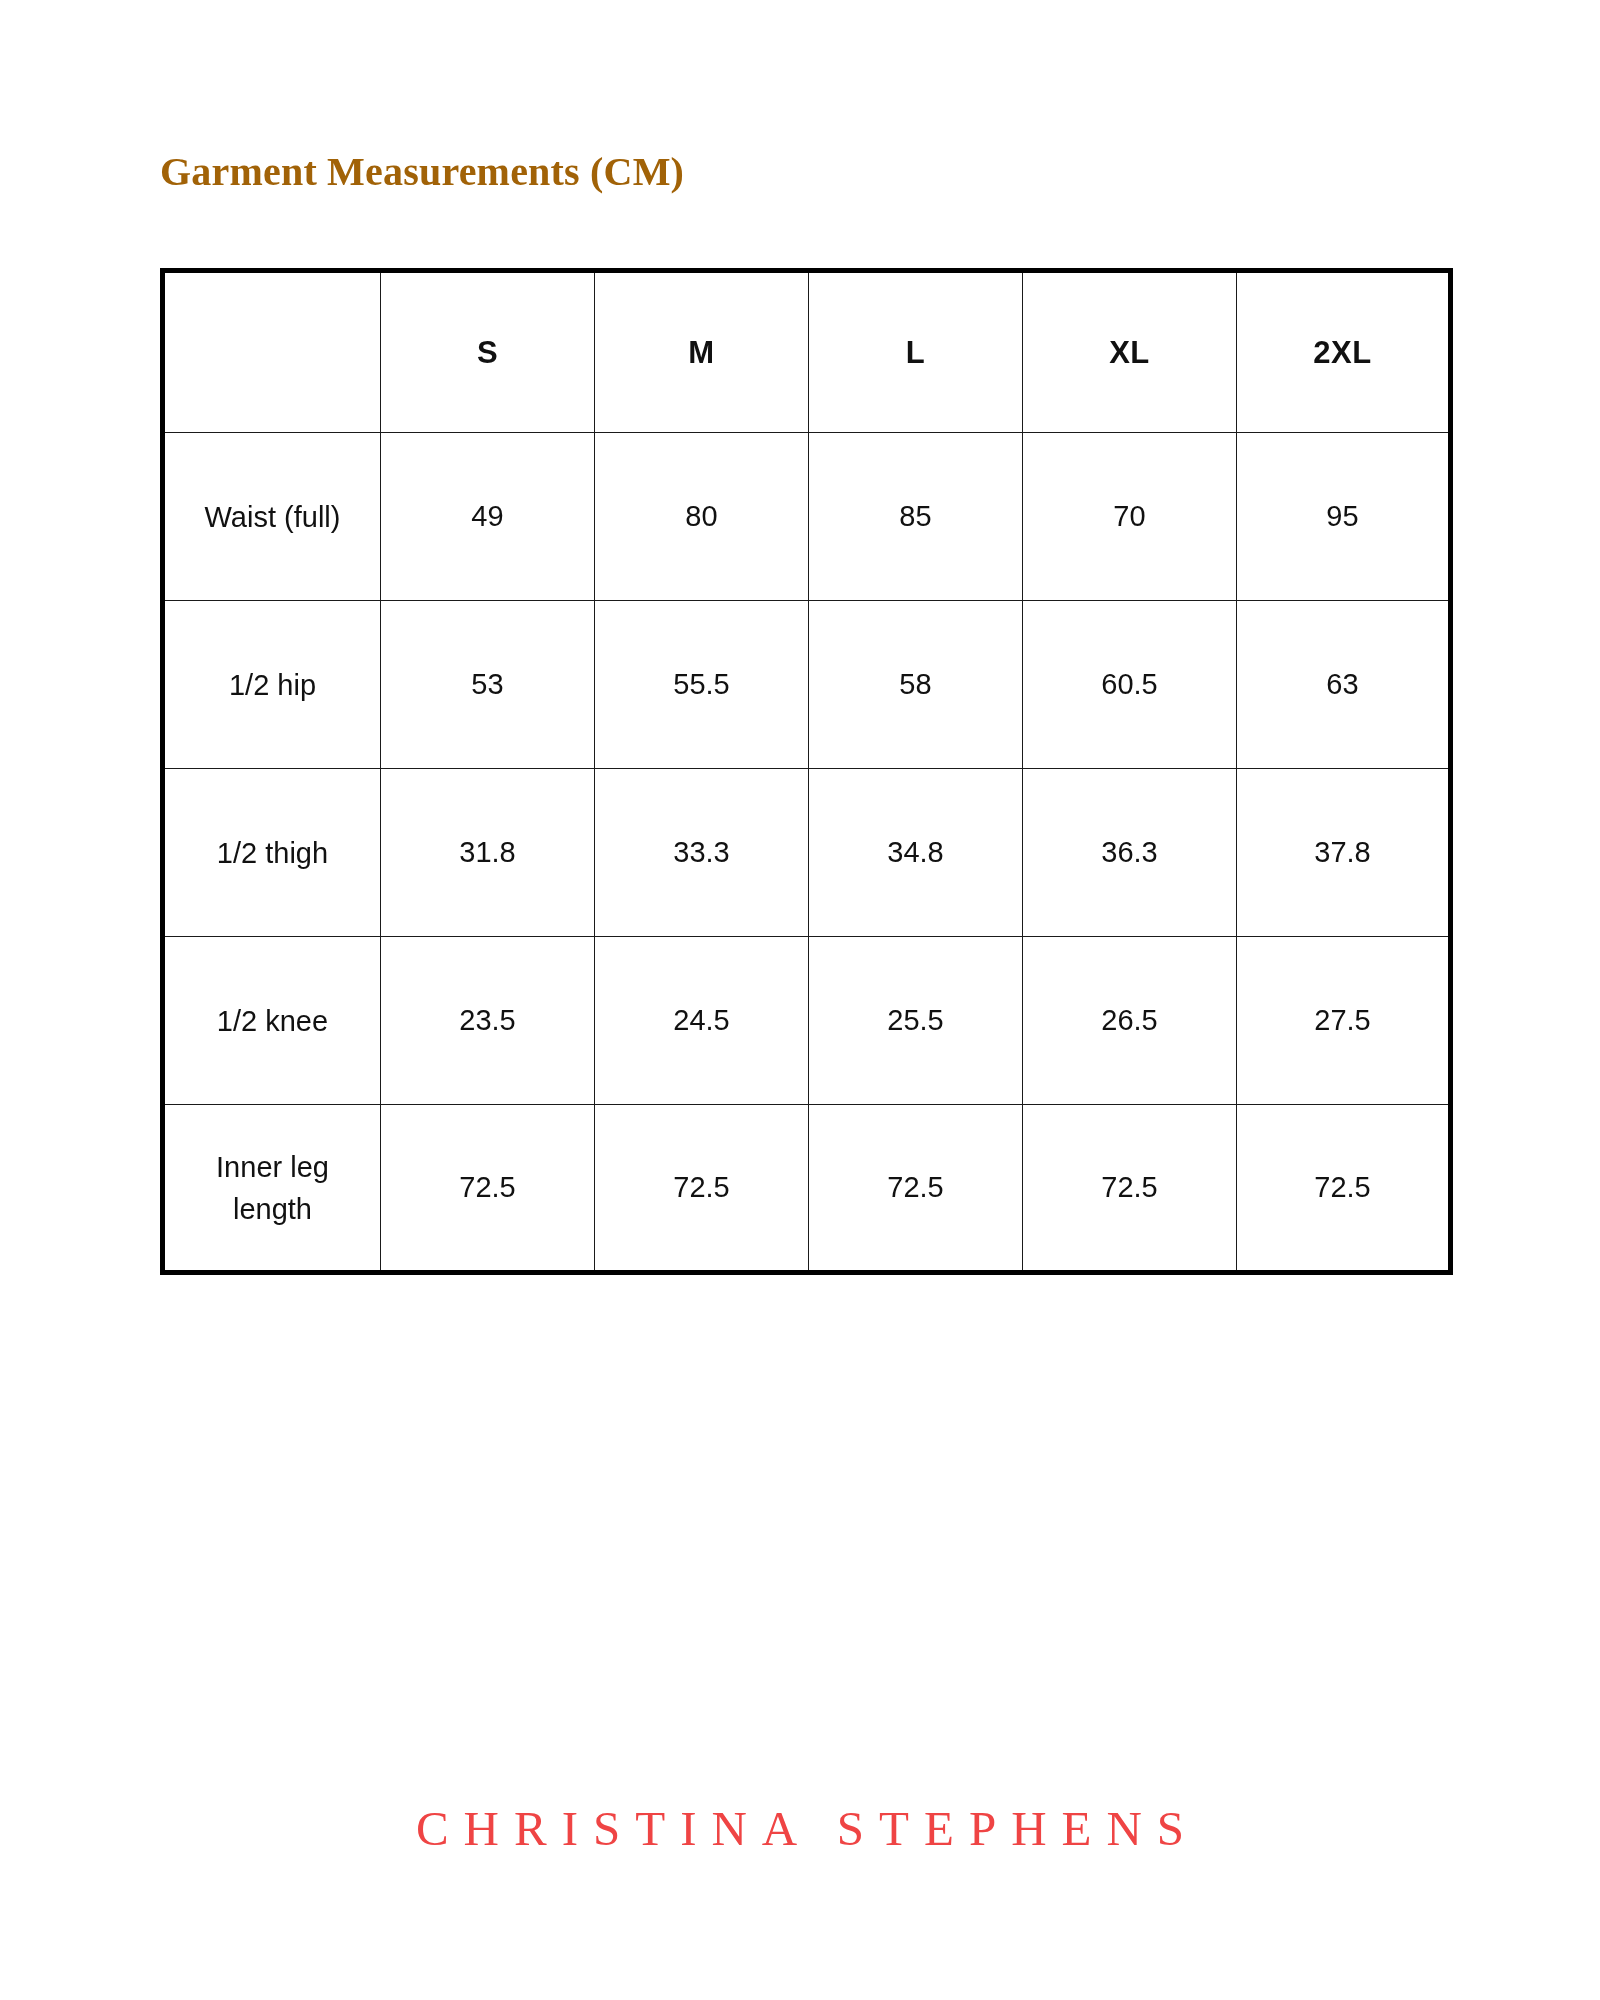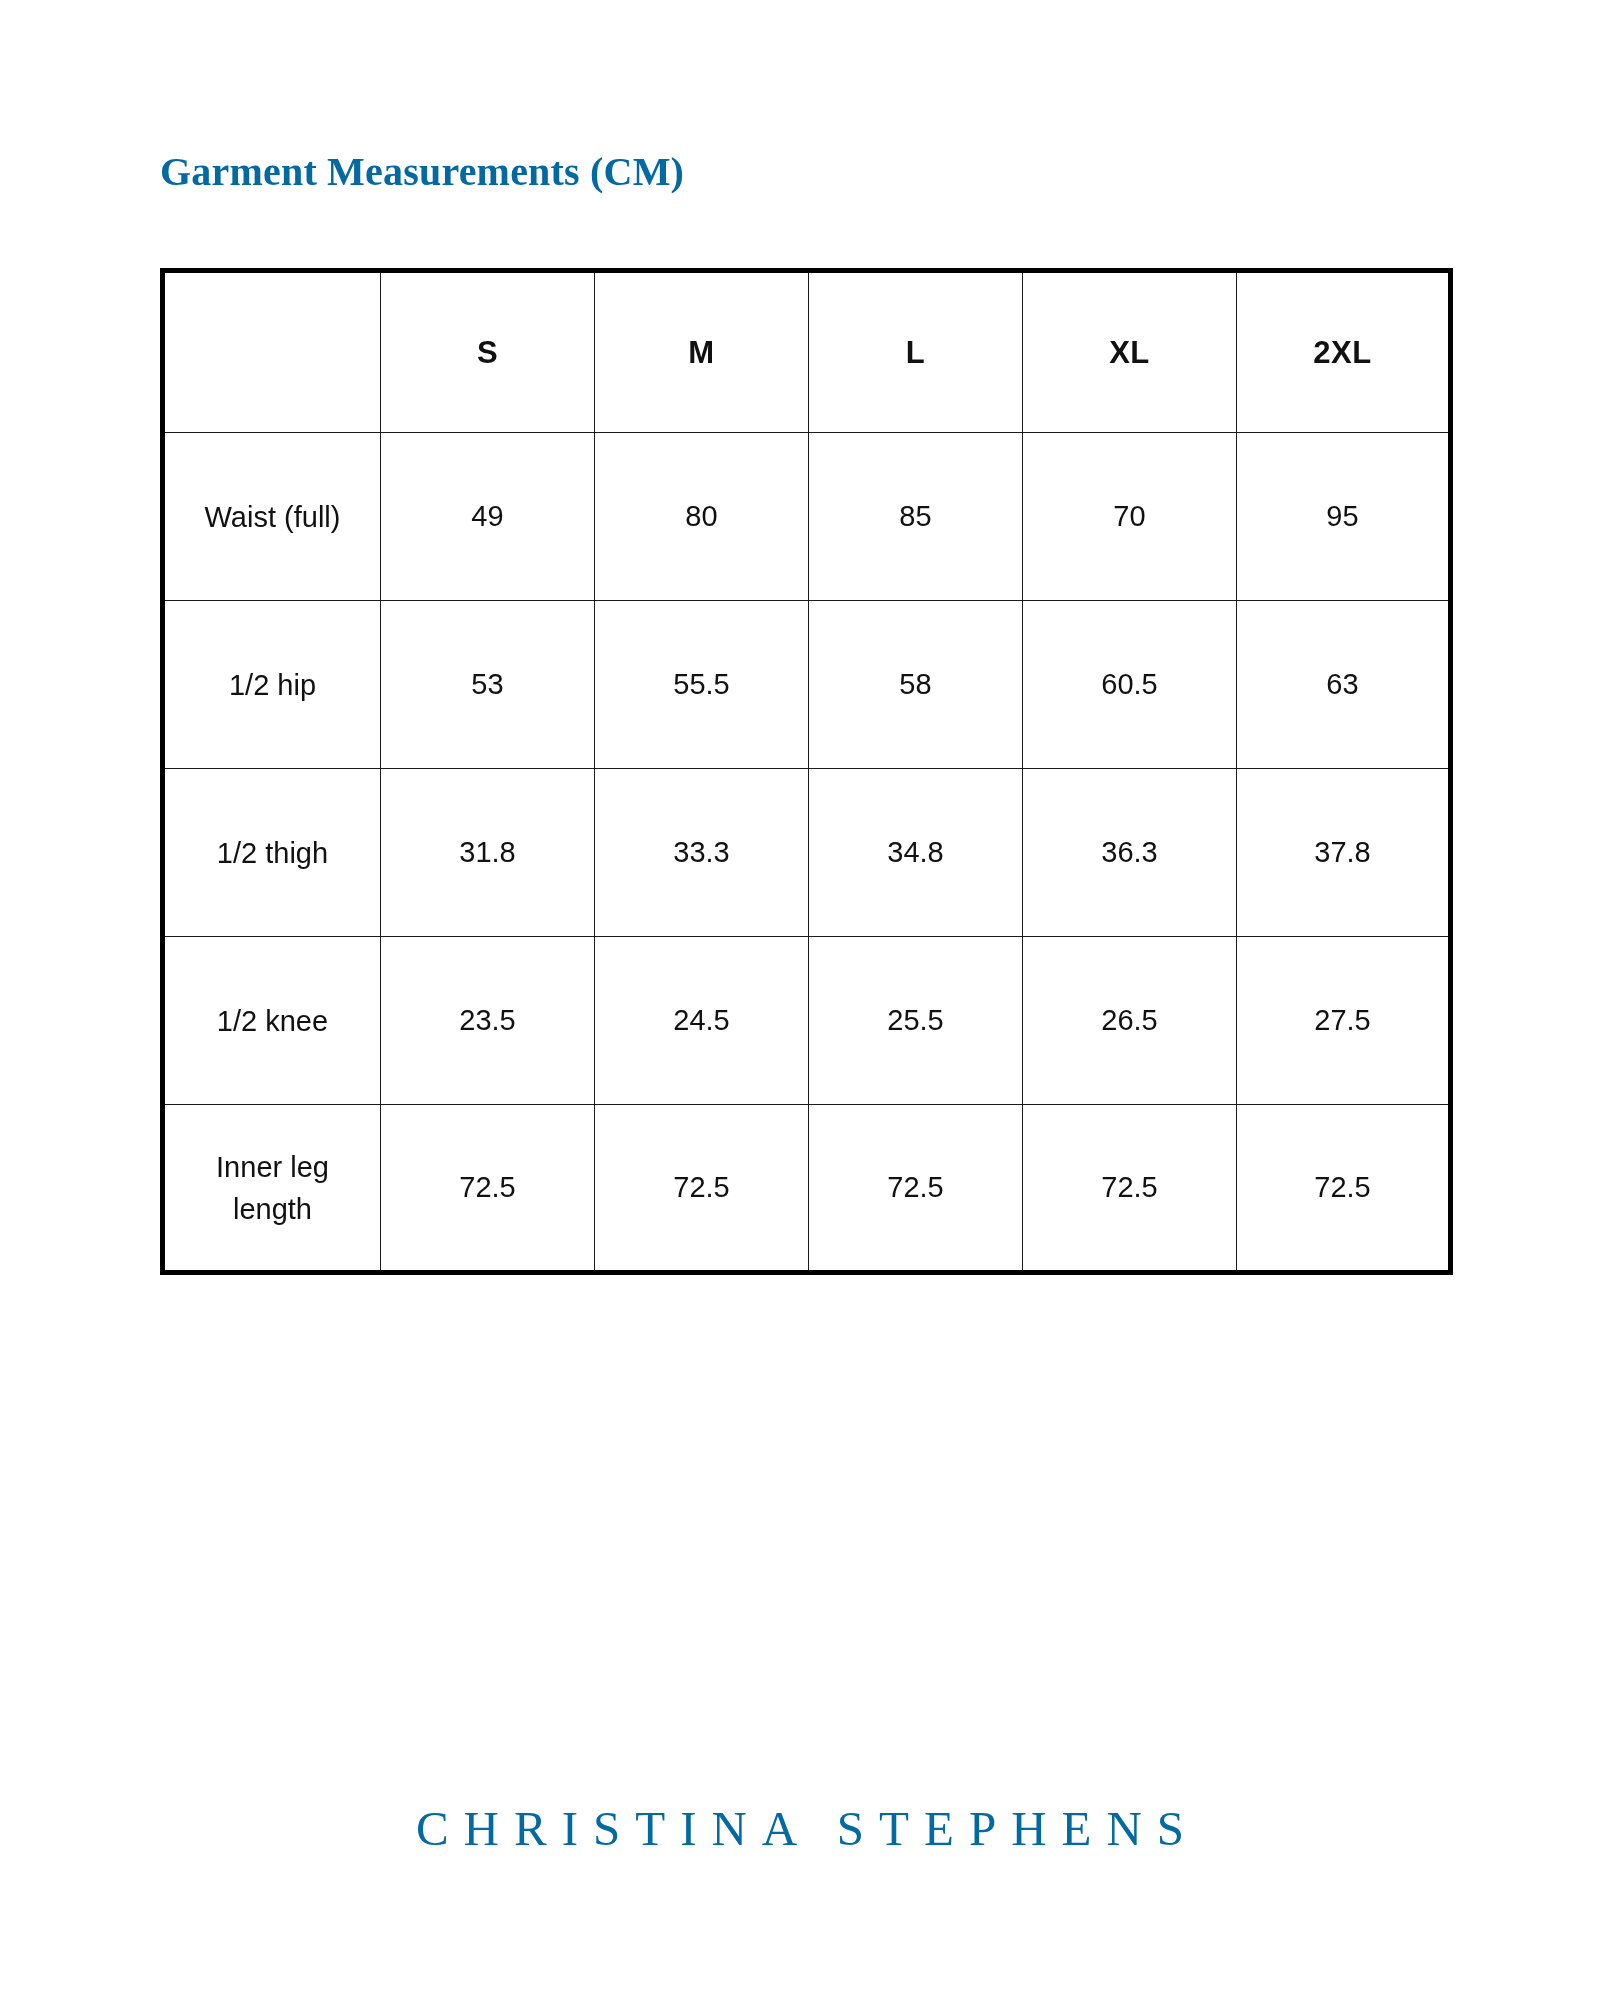--- a/index.html
+++ b/index.html
@@ -26,21 +26,21 @@
   
   .page-title {
     position: absolute;
     left: 160px;
     top: 148px;
     font-family: "Liberation Serif", "DejaVu Serif", serif;
     font-weight: bold;
     font-size: 40px;
     line-height: 48px;
     letter-spacing: 0.2px;
-    color: #0369a1;
+    color: #a16207;
     white-space: nowrap;
   }
 
   
   .table-wrap {
     position: absolute;
     left: 160px;
     top: 268px;
     width: 1288px;
   }
@@ -99,21 +99,21 @@
     position: absolute;
     left: 0;
     right: 0;
     top: 1800px;
     text-align: center;
     font-family: "Liberation Serif", "DejaVu Serif", serif;
     font-weight: normal;
     font-size: 49px;
     letter-spacing: 15px;
     text-indent: 15px;
-    color: #0369a1;
+    color: #ef4444;
     white-space: nowrap;
   }
 </style>
 </head>
 <body>
 
 <div class="page">
 
   <h1 class="page-title">Garment Measurements (CM)</h1>
 

